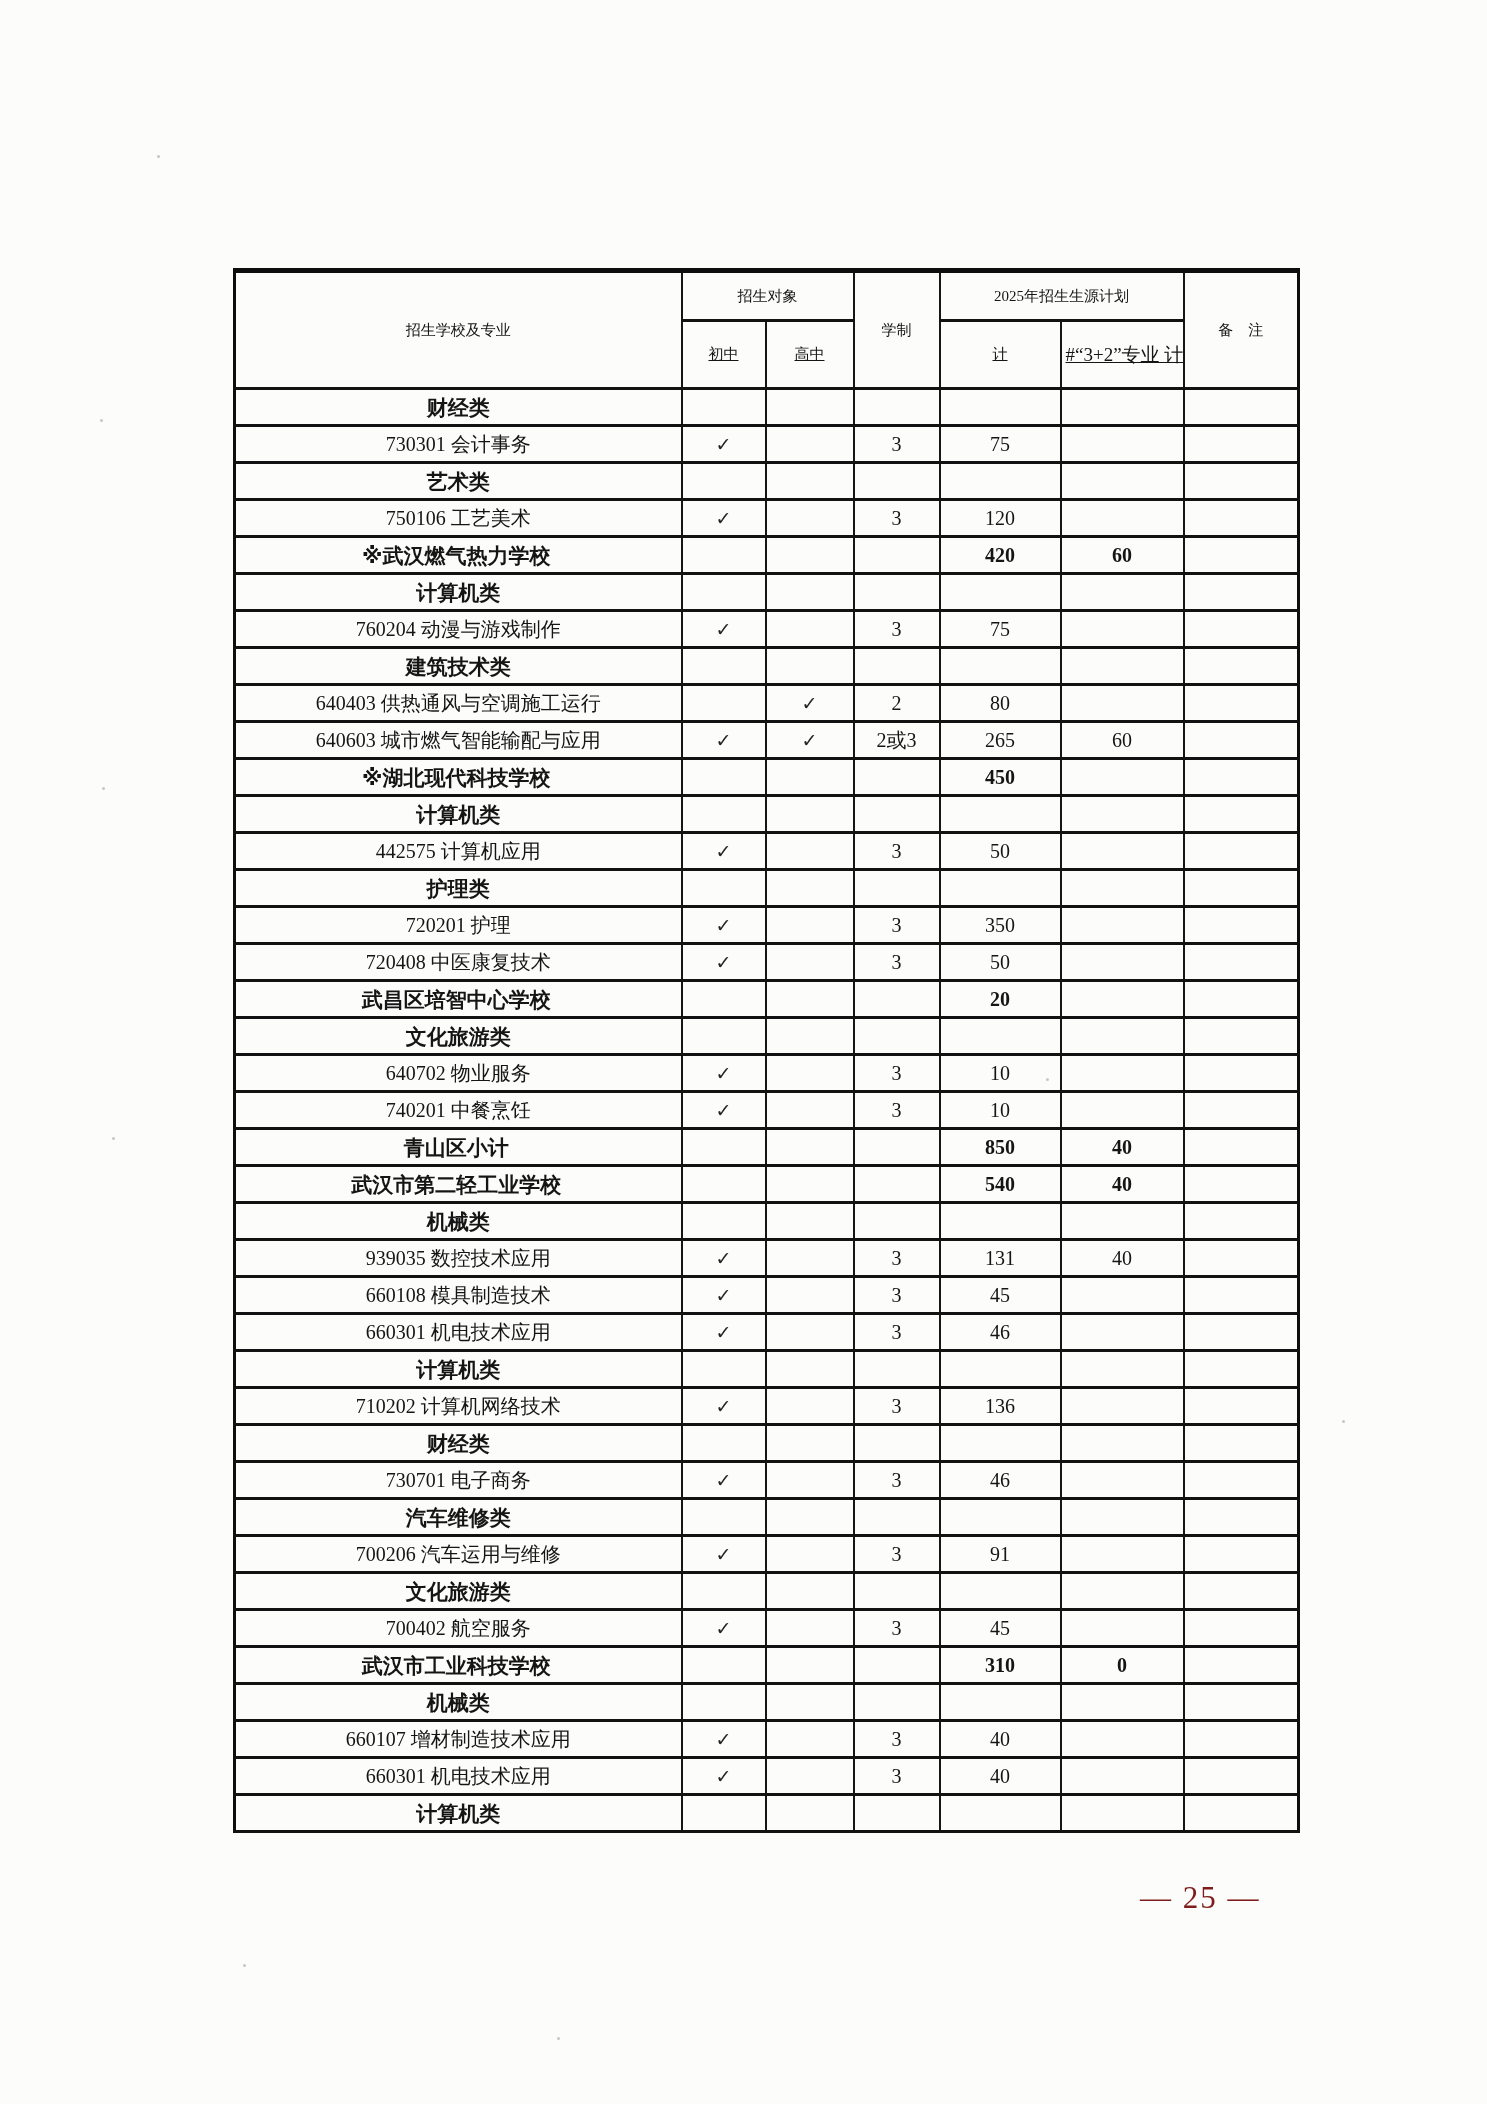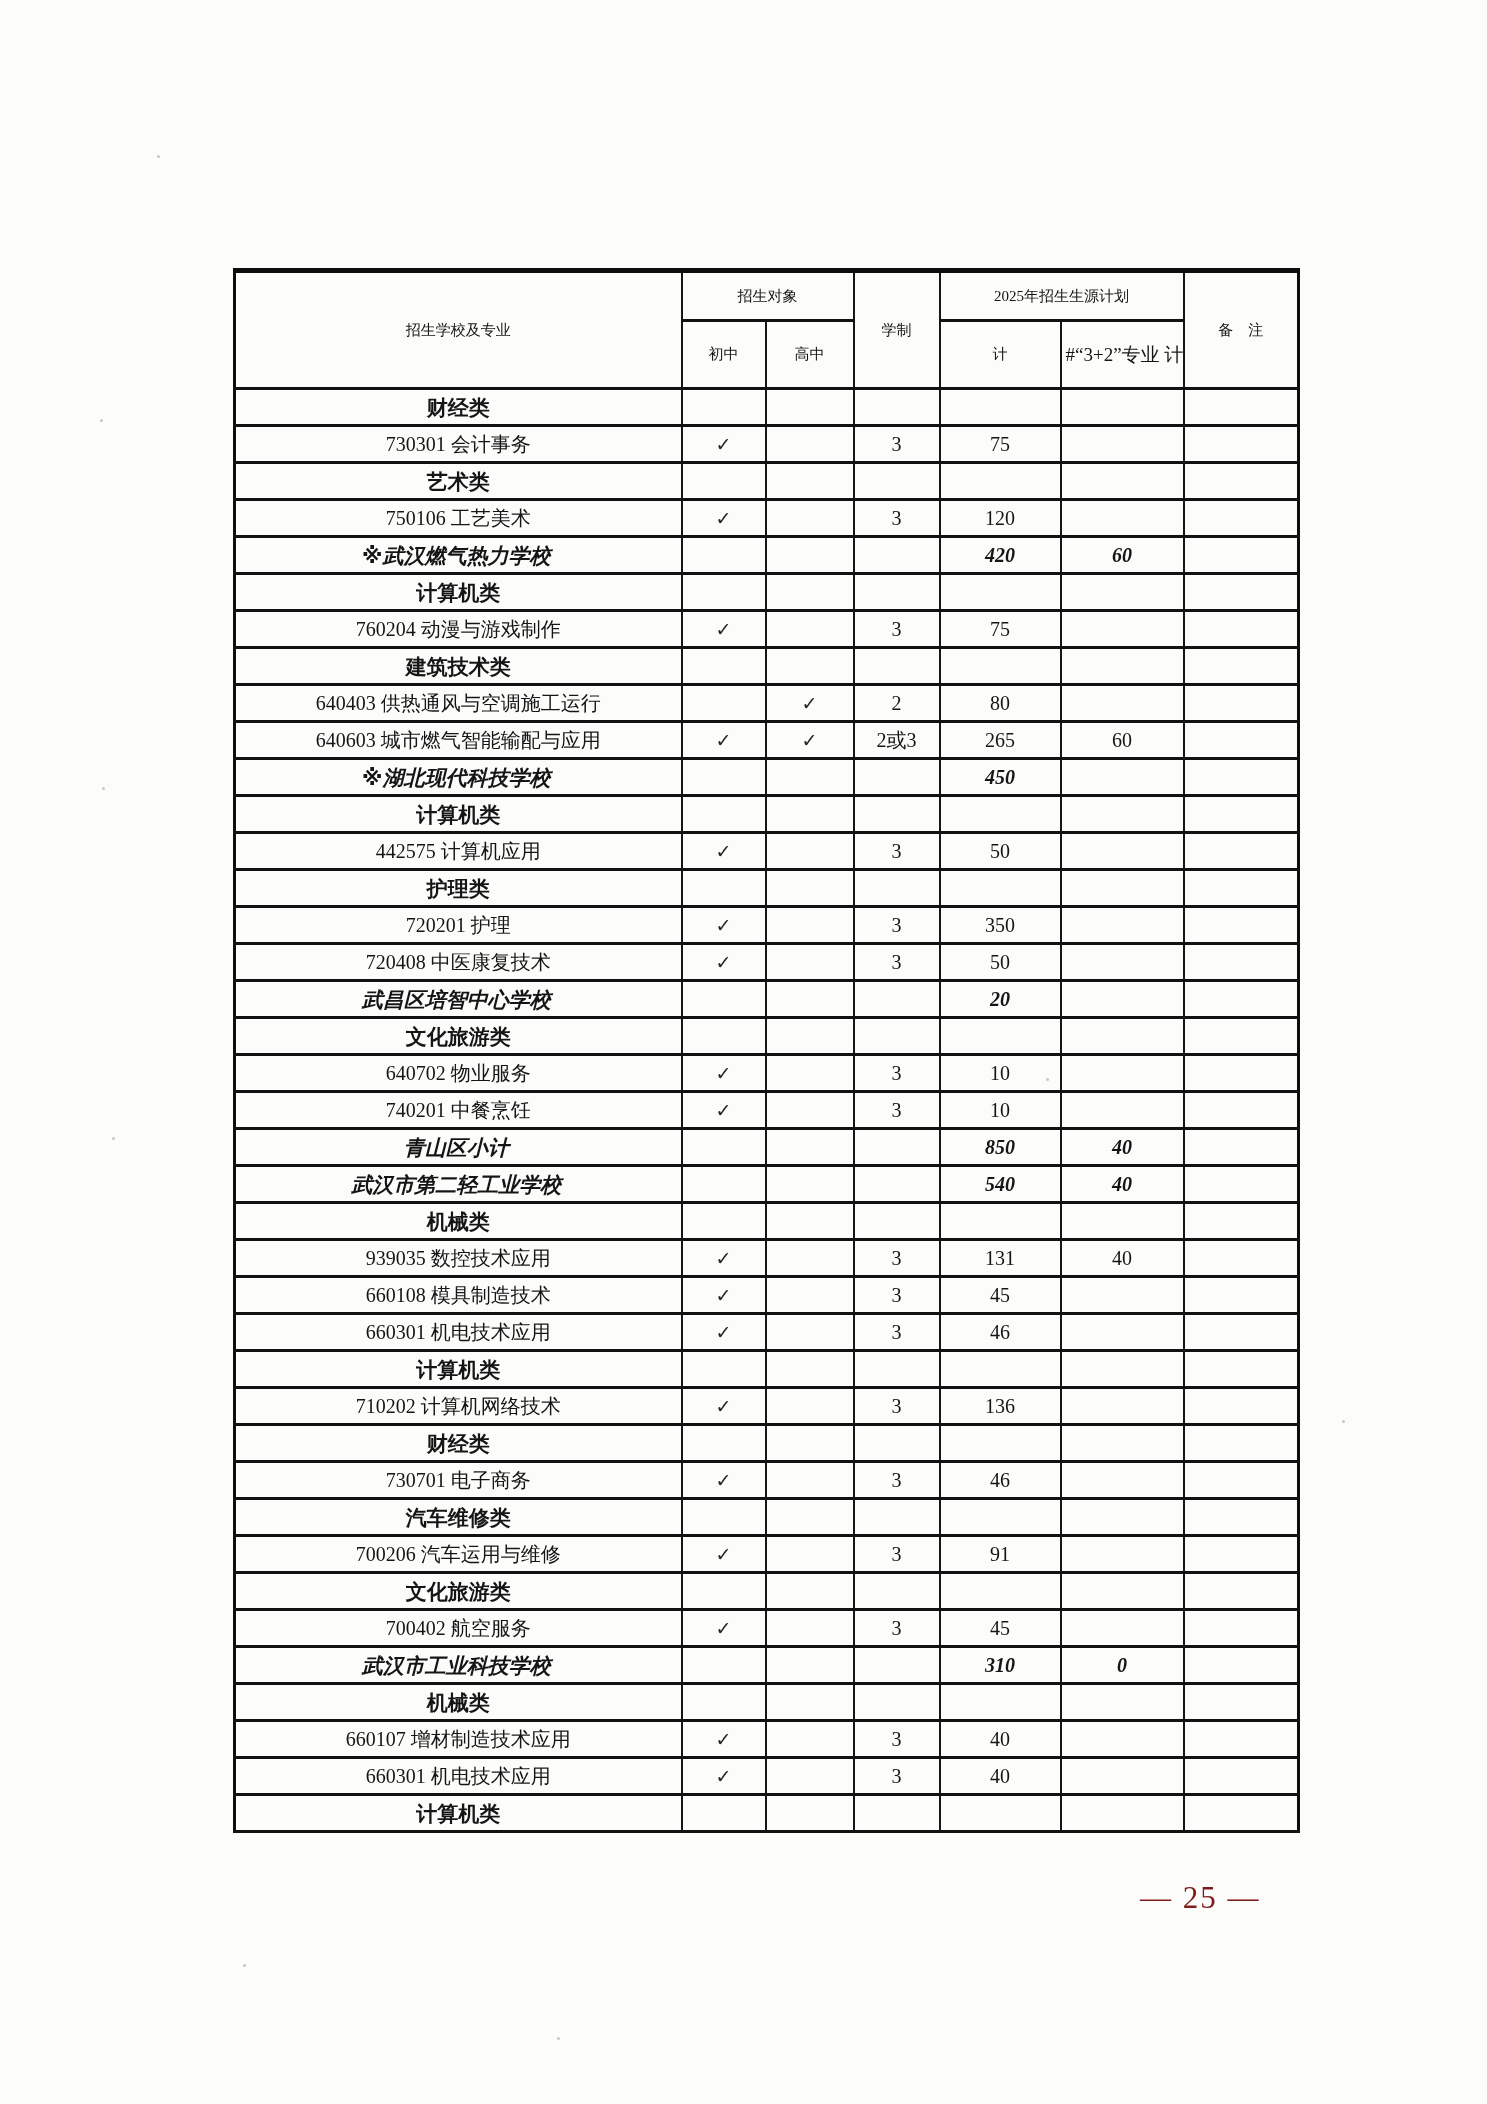--- a/index.html
+++ b/index.html
@@ -26,32 +26,32 @@
     border-bottom:3px solid #121212;
     padding:0 4px;
     vertical-align:middle;
     text-align:center;
     overflow:hidden;
     white-space:nowrap;
   }
   table.plan{border:3px solid #0e0e0e;border-top-width:5px;}
   thead th{font-weight:normal;font-size:15px;}
   thead tr.h1{height:50px;}
-  thead tr.h2{height:68px;}
+  thead tr.h2{height:68px;text-decoration:underline;}
   th.plan32h{font-size:19px;white-space:normal;line-height:1.35;padding:0 2px;}
   tbody tr{height:37px;}
   tbody td{font-size:20px;line-height:1;}
   td.c-name{text-align:left;padding-left:10px;white-space:nowrap;}
   tr.row-category td.c-name{font-weight:bold;font-size:21px;font-family:"Liberation Sans","DejaVu Sans",sans-serif;}
   tr.row-school td.c-name,
   tr.row-subtotal td.c-name{
     font-weight:bold;text-align:center;font-size:21px;
     font-family:"Liberation Sans","DejaVu Sans",sans-serif;padding-left:0;
   }
-  tr.row-school td, tr.row-subtotal td{font-weight:bold;font-style:italic;}
+  tr.row-school td, tr.row-subtotal td{font-weight:bold;}
   tr.row-major td{font-weight:normal;}
   td.c-check{font-size:19px;color:#242424;}
   .pagenum{
     position:absolute;
     left:1140px;top:1880px;width:170px;
     font-size:31px;letter-spacing:2px;
     color:#7f1d1d;white-space:nowrap;
   }
   .speck{position:absolute;background:#9a9a9a;border-radius:50%;opacity:.55;}
 </style>

